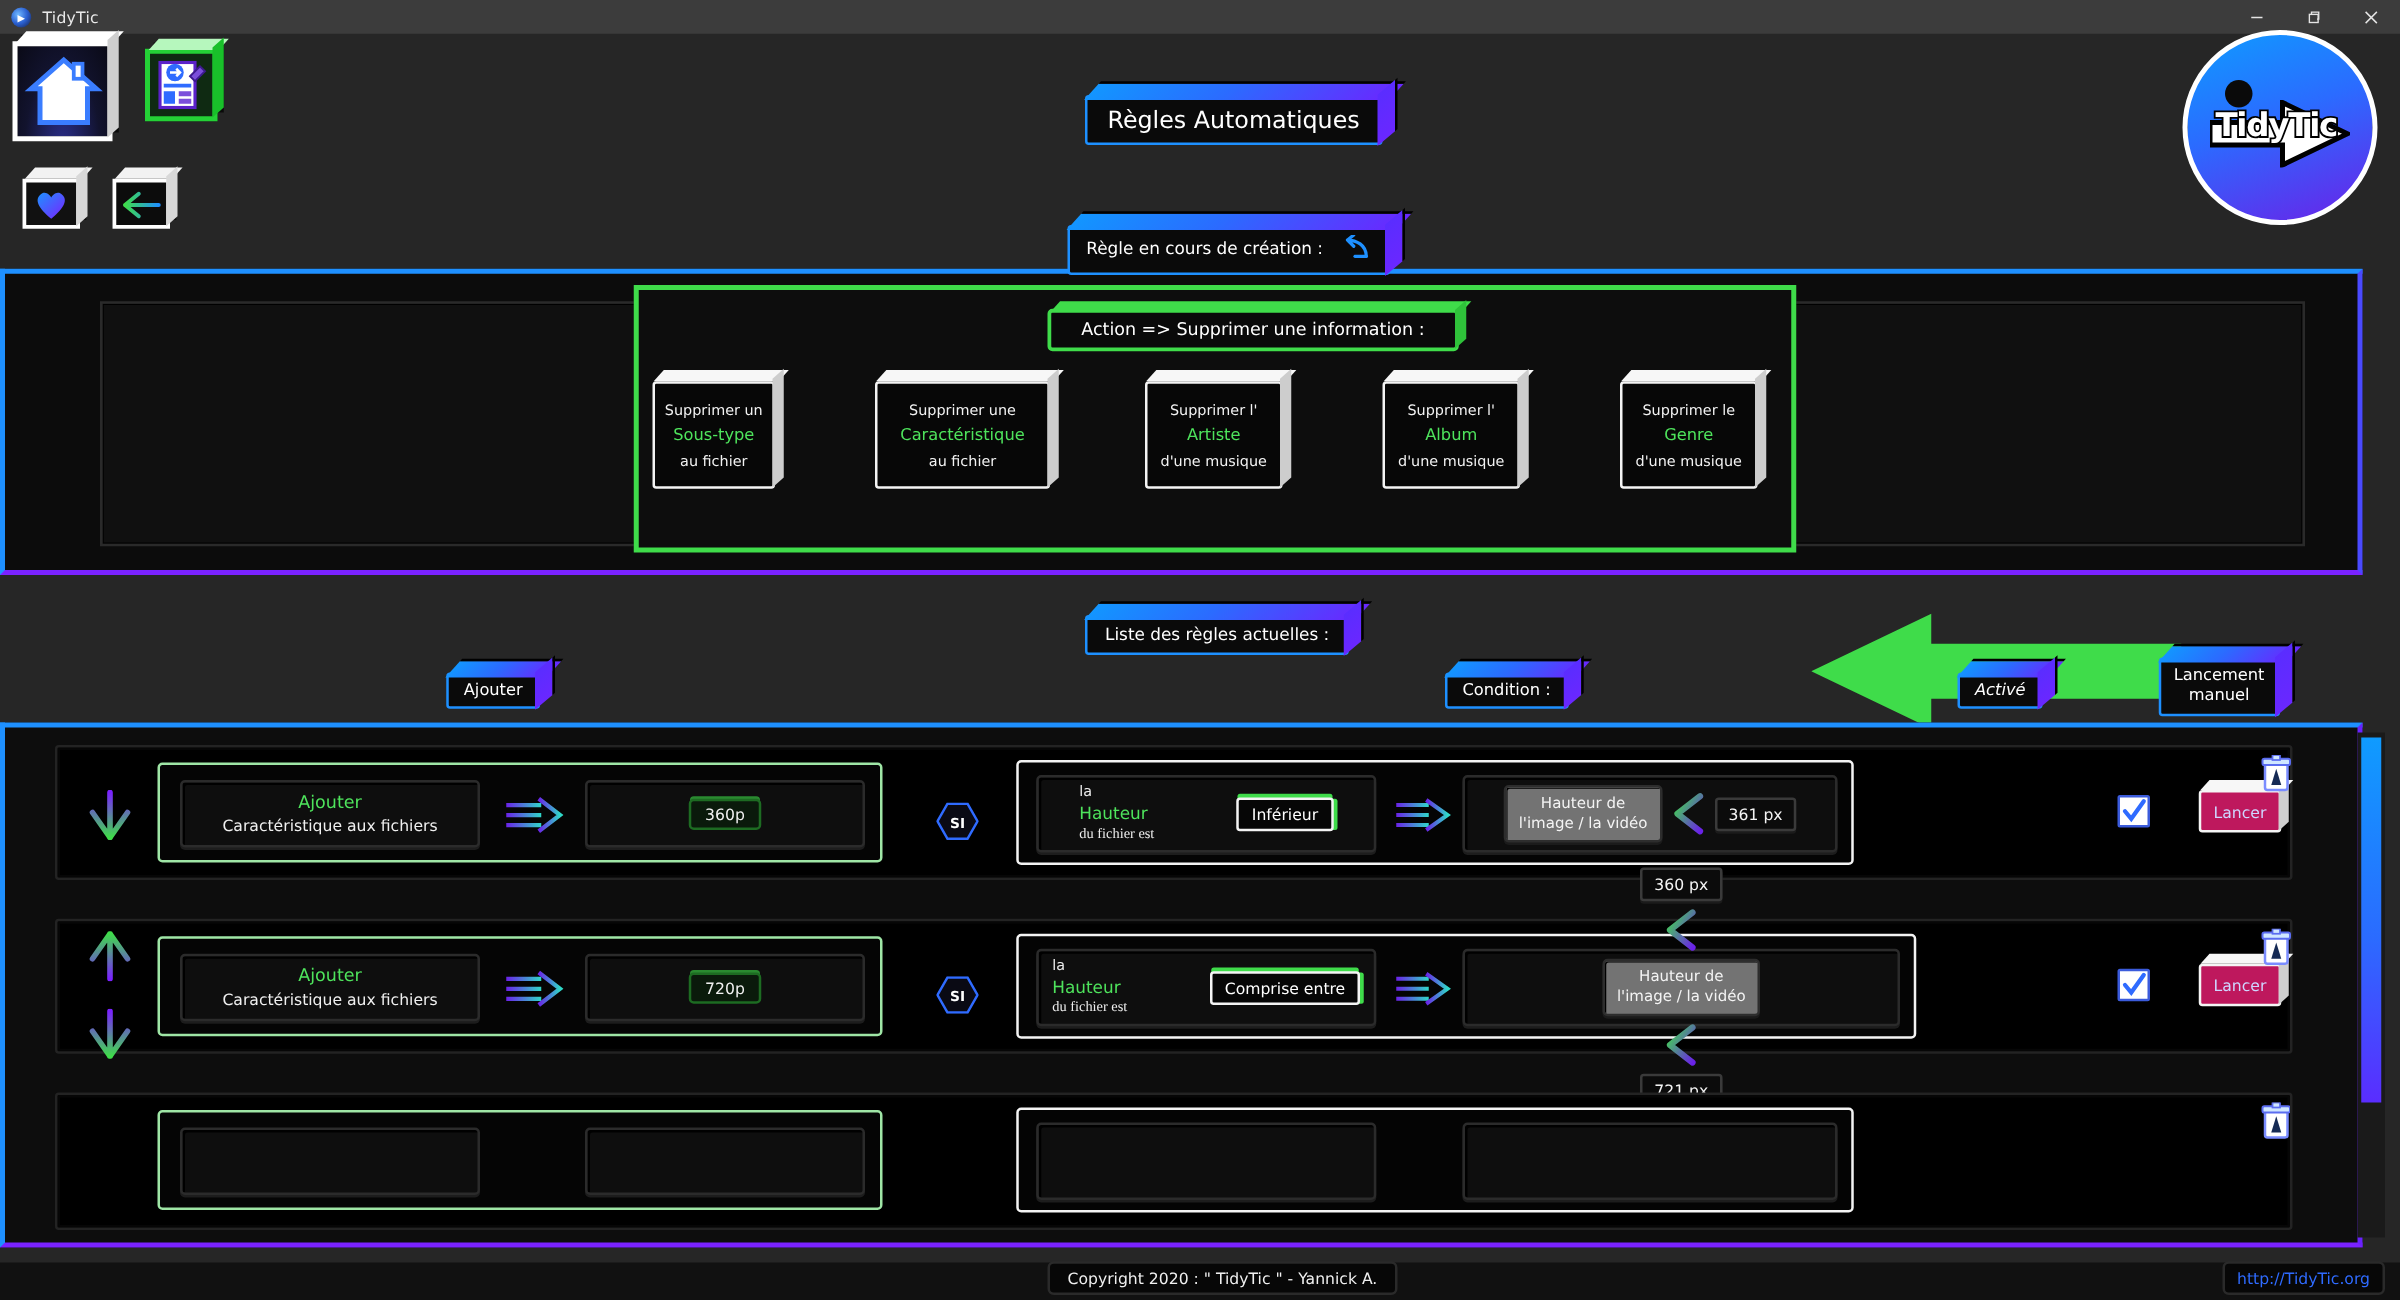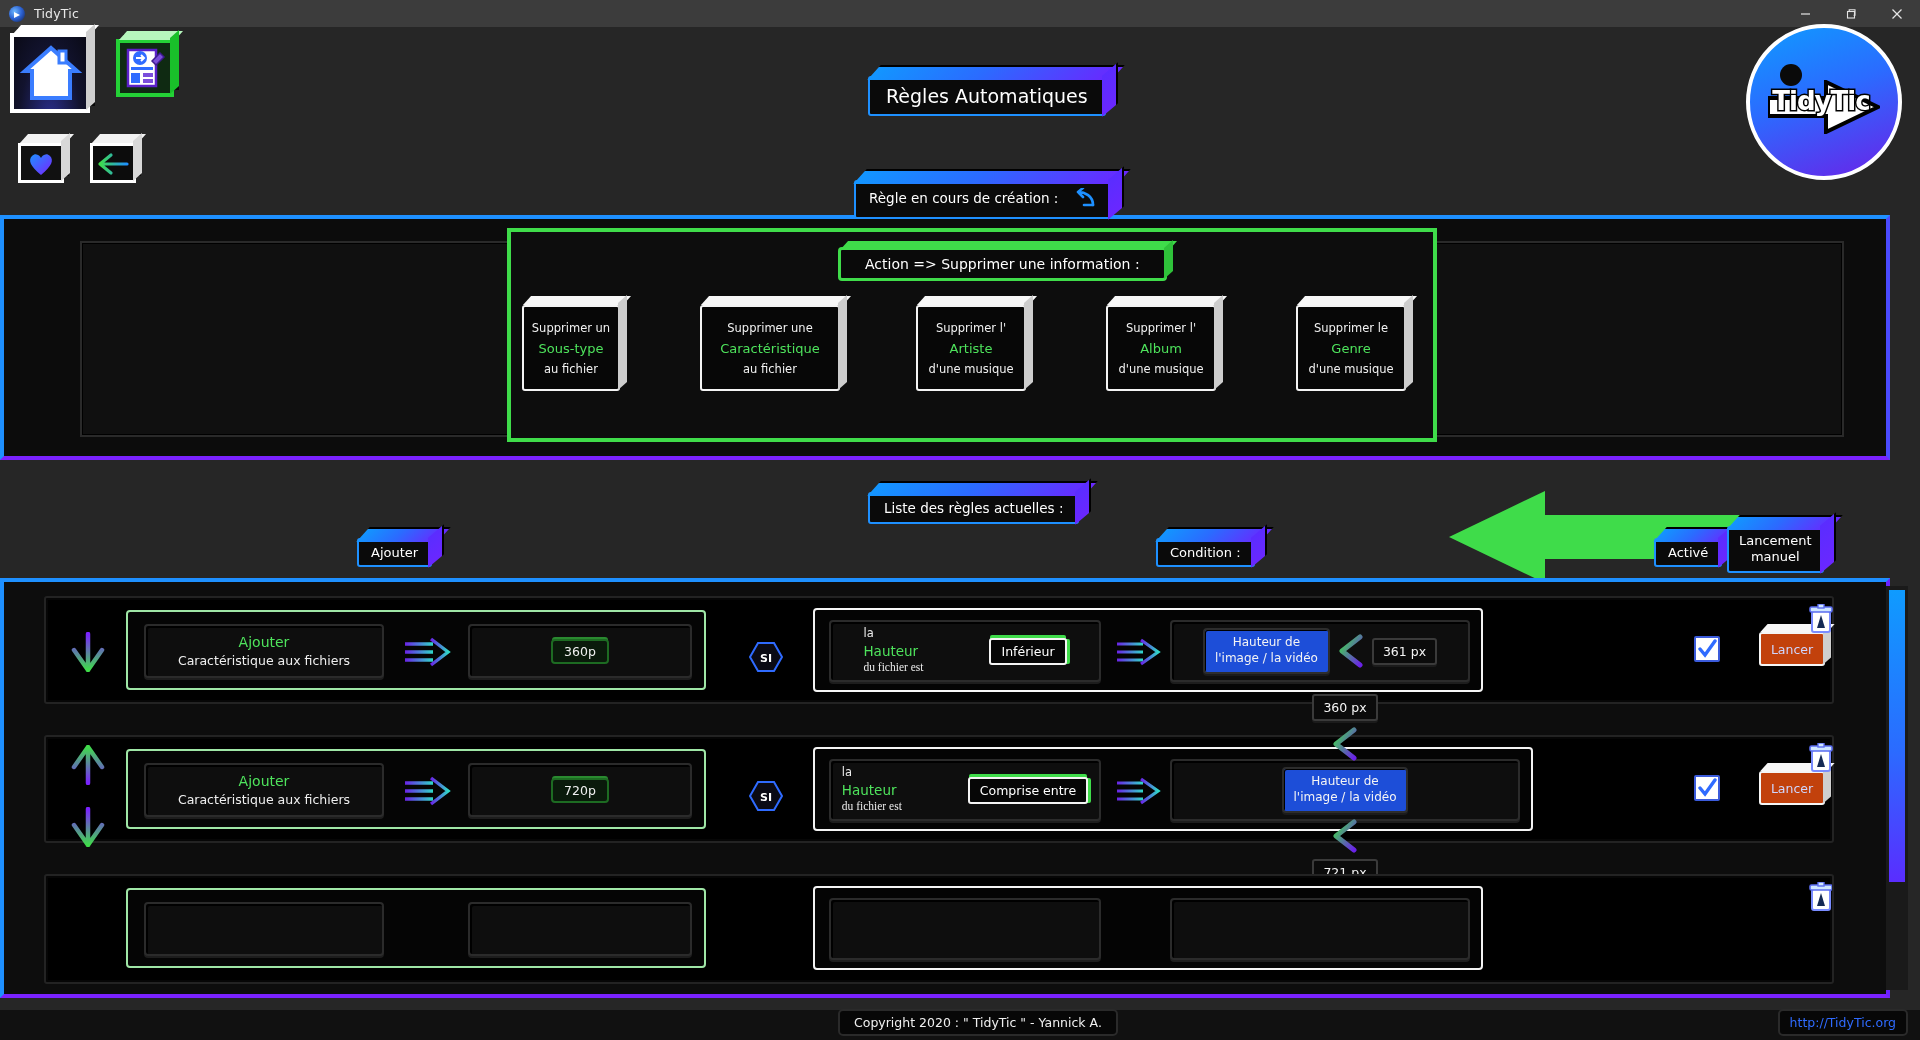--- a/index.html
+++ b/index.html
@@ -157,21 +157,21 @@
   #green-arrow{ position:absolute; left:1445px; top:268px; width:298px; height:100px;}
 
   
   #rules-list-title{ position:absolute; left:868px; top:492px; }
   #rules-list-title .tab3d{padding:6px 14px;font-size:13.5px;}
 
   .colhead{ position:absolute; z-index:7; }
   .colhead .tab3d{ padding:5px 12px; font-size:13px; }
   #col-action{ left:357px; top:538px; }
   #col-condition{ left:1156px; top:538px; }
-  #col-active{ left:1654px; top:538px; }
+  #col-active{ left:1566px; top:538px;font-style:italic; }
   #col-launch{ left:1727px; top:526px; }
   #col-launch .tab3d{ text-align:center; line-height:1.25; padding:5px 10px; }
 
   #rules-area{
     position:absolute; left:0; top:578px; width:1890px; height:420px;
     background:#0d0d0d;
     border-top:4px solid #1e90ff; border-left:4px solid #1e90ff;
     border-bottom:4px solid #7a22ff; border-right:4px solid #6a22ff;
     overflow:hidden;
   }
@@ -219,38 +219,38 @@
   .op-btn{
     background:#060606; border:2px solid #f4f4f4; border-radius:3px;
     padding:4px 10px; font-size:12.5px; color:#fff; white-space:nowrap;
     box-shadow: 0 -4px 0 -1px #3fdc4a, 4px 0 0 -1px #3fdc4a;
     margin-left:6px;
   }
   .cond-arr{ position:absolute; width:46px; height:30px; }
   .cond-right{ position:absolute; top:10px; height:62px;
     display:flex; align-items:center; justify-content:center; gap:6px;}
   .metric{
-    background:#1d4ed8; border:2px solid #2d2d2d; border-radius:4px;
+    background:#737373; border:2px solid #2d2d2d; border-radius:4px;
     padding:5px 10px; font-size:12px; color:#f4f4f4; text-align:center; line-height:1.3;
     box-shadow: inset 1px 1px 0 #000, 0 2px 0 #1b1b1b;
   }
   .pxval{
     background:#0b0b0b; border:2px solid #3a3a3a; border-radius:3px;
     padding:4px 9px; font-size:12.5px; color:#f4f4f4;
     box-shadow: 0 2px 0 #1b1b1b;
   }
   .lt-ico{width:30px;height:34px;flex:0 0 auto;}
 
   .chk{
     position:absolute; width:26px; height:26px; background:#fff;
     border:2px solid #3b5bdb; border-radius:2px; cursor:pointer;
   }
   .chk svg{position:absolute;left:1px;top:1px;}
   .lancer{
-    position:absolute; width:66px; height:34px; background:#c2410c;
+    position:absolute; width:66px; height:34px; background:#be185d;
     border:2px solid #f5f5f5; border-radius:3px; color:#cfd6ff;
     font-size:12.5px; display:flex;align-items:center;justify-content:center;
     cursor:pointer;
   }
   .lancer .edge-t{ position:absolute; left:3px; right:-8px; top:-10px; height:8px;
       background:#f7f7f7; transform:skewX(-42deg);}
   .lancer .edge-r{ position:absolute; top:-7px; bottom:3px; right:-8px; width:8px;
       background:#cfcfcf; transform:skewY(-42deg);}
   .trash{ position:absolute; width:26px; height:30px; cursor:pointer;}
 

